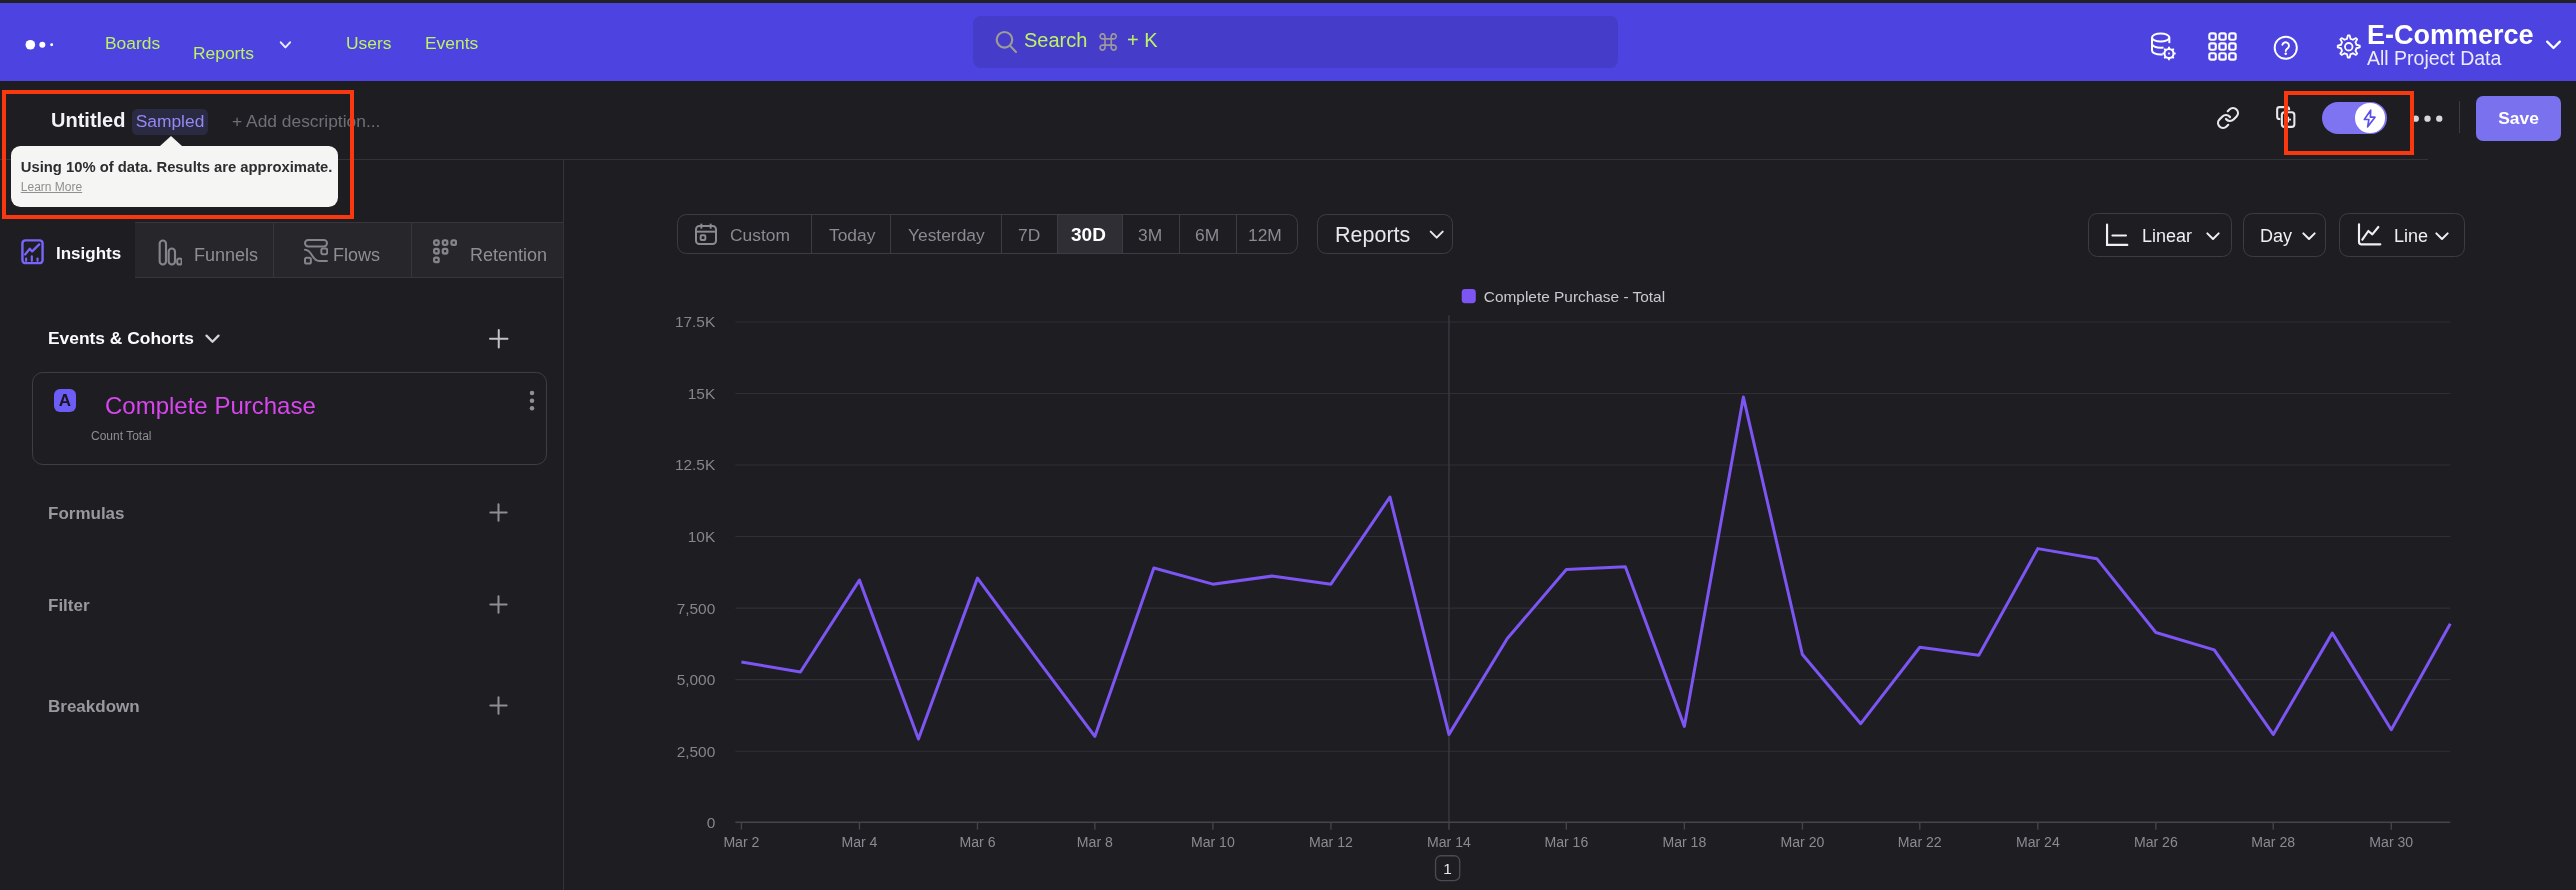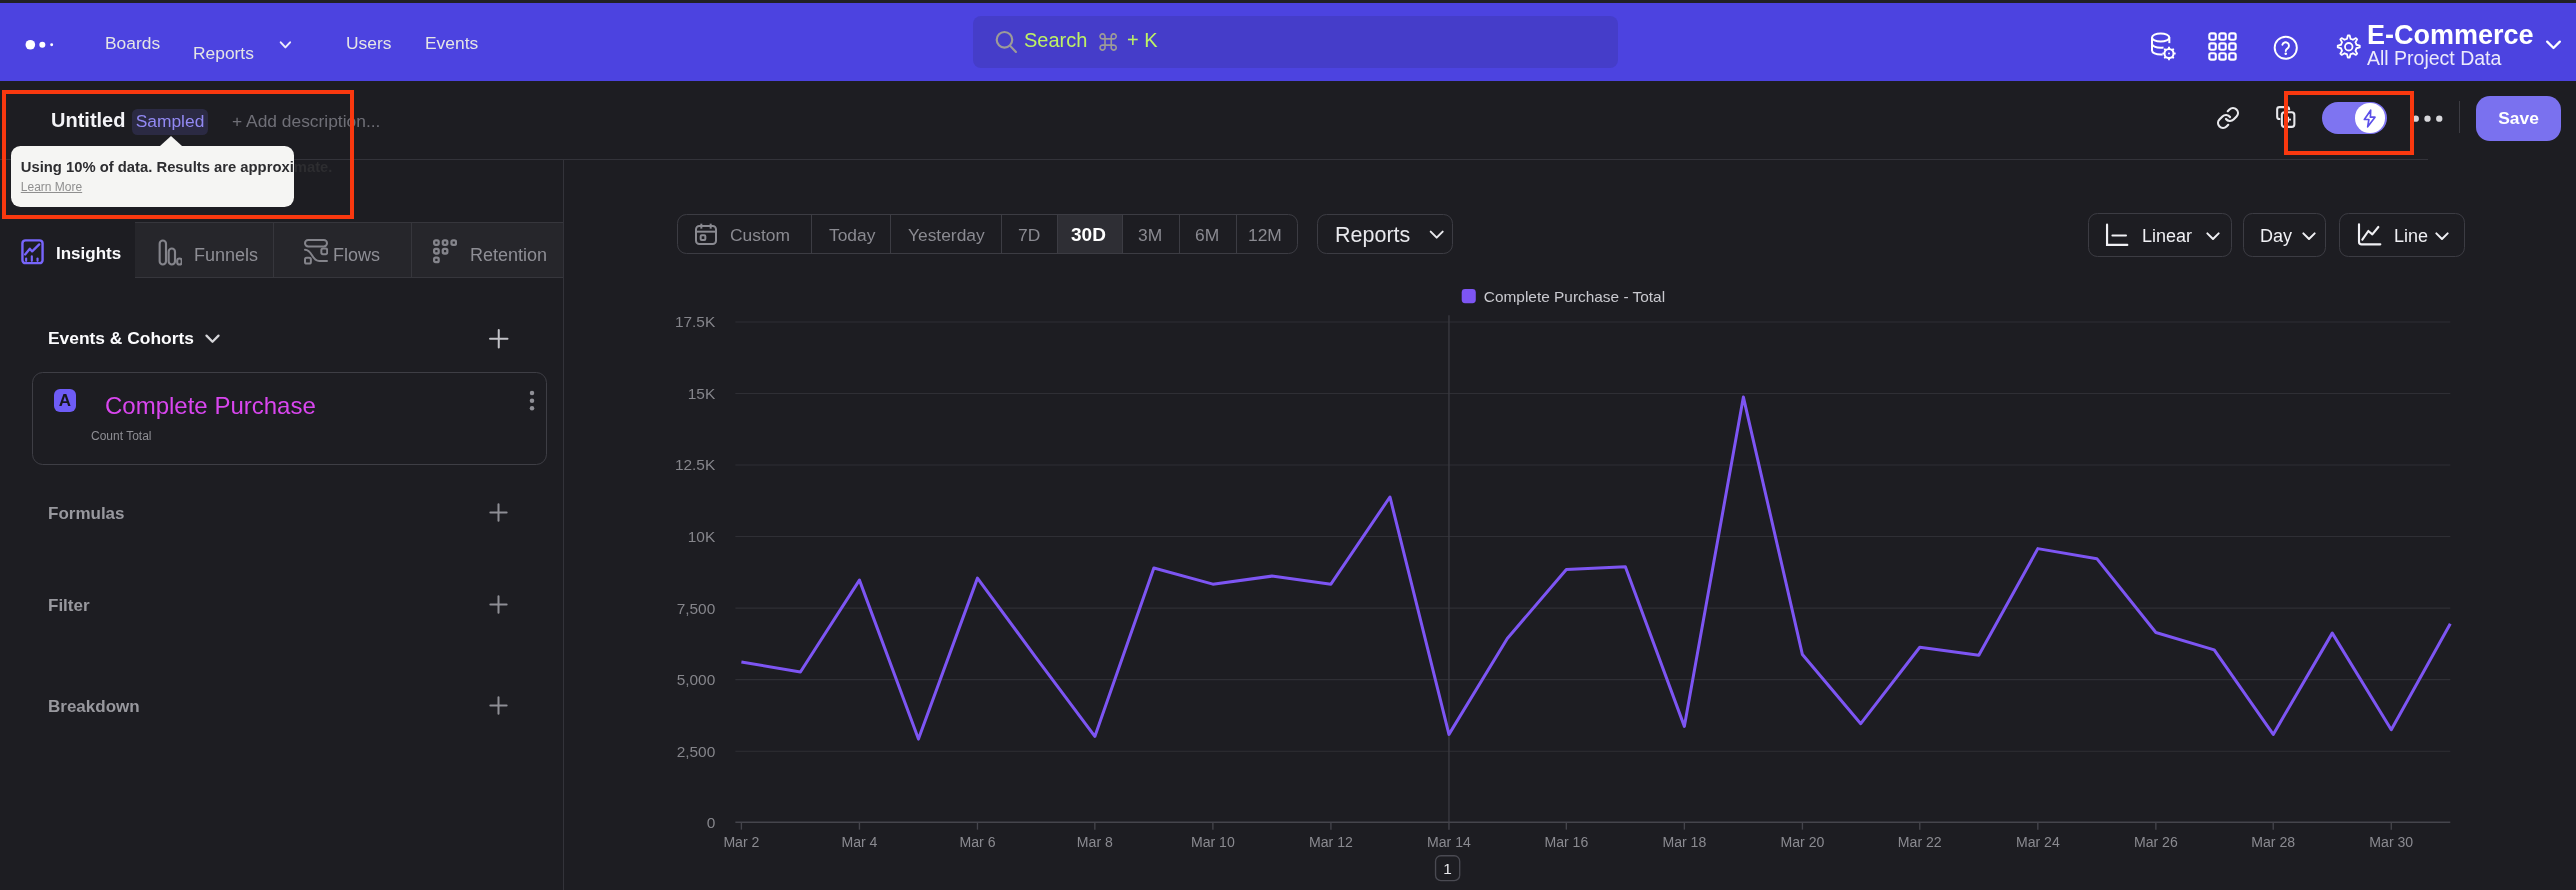--- a/index.html
+++ b/index.html
@@ -4,30 +4,30 @@
 <style>
 * { margin:0; padding:0; box-sizing:border-box; }
 html,body { width:2576px; height:890px; }
 body { position:relative; background:#1d1d22; font-family:"Liberation Sans", sans-serif; overflow:hidden; }
 .abs { position:absolute; }
 .txt { white-space:nowrap; }
 svg { display:block; }
 
 #topstrip { left:0; top:0; width:2576px; height:2.7px; background:#212124; }
 #nav { left:0; top:2.7px; width:2576px; height:78px; background:#4c43e0; }
-.navlink { position:absolute; color:#e5e5e5; font-size:17.4px; font-weight:500; white-space:nowrap; }
+.navlink { position:absolute; color:#bef264; font-size:17.4px; font-weight:500; white-space:nowrap; }
 #search { position:absolute; left:973px; top:13.4px; width:645px; height:52px; background:#453dc9; border-radius:8px; }
 #search span { color:#bef264; font-size:20px; }
 
 #hdr { left:0; top:81px; width:2428px; height:79px; background:#1d1d22; border-bottom:1.3px solid #33333a;padding-left:28px; }
 #sampled { position:absolute; left:132px; top:28px; width:76px; height:25.5px; background:#2b2a43; border-radius:5.4px; color:#9289f3; font-size:17.4px; text-align:center; line-height:25.5px; }
-#savebtn { position:absolute; left:2476px; top:15.4px; width:85px; height:45px; background:#7a71ef; border-radius:14px; color:#ffffff; font-size:17.4px; font-weight:600; text-align:center; line-height:44px; }
+#savebtn { position:absolute; left:2476px; top:15.4px; width:85px; height:45px; background:#7a71ef; border-radius:7px; color:#ffffff; font-size:17.4px; font-weight:600; text-align:center; line-height:44px; }
 .redbox { position:absolute; border:4px solid #f9380f; z-index:40; }
 
-#tooltip { left:11.4px; top:146px; width:283px; height:61px; background:#f5f5f3; border-radius:9.4px; z-index:30; }
+#tooltip { left:11.4px; top:146px; width:327px; height:61px; background:#f5f5f3; border-radius:9.4px; z-index:30; }
 #tooltip .t1 { position:absolute; left:9.4px; top:13.4px; font-size:14.8px; font-weight:700; color:#2d2d30; white-space:nowrap; }
 #tooltip .t2 { position:absolute; left:9.4px; top:34px; font-size:12px; color:#8f8f8f; text-decoration:underline; white-space:nowrap; }
 #caret { left:160px; top:136px; width:0; height:0; border-left:11.4px solid transparent; border-right:11.4px solid transparent; border-bottom:10.7px solid #f5f5f3; z-index:30; }
 
 #lpanel { left:0; top:160px; width:564px; height:730px; border-right:1.3px solid #33333a; }
 .tab { position:absolute; top:62px; height:56px; background:#26262b; border-top:1.3px solid #36363c; border-bottom:1.3px solid #36363c; }
 .tabtxt { position:absolute; top:85px; color:#8e8e95; font-size:18px; white-space:nowrap; }
 .seclbl { position:absolute; left:48px; color:#98989e; font-size:17px; font-weight:600; white-space:nowrap; }
 #evcard { position:absolute; left:32px; top:212px; width:515px; height:93px; border:1.3px solid #3e3e45; border-radius:10.7px; }
 #abadge { position:absolute; left:21px; top:16px; width:22px; height:23px; background:#6e5cf6; border-radius:6px; color:#17171c; font-size:17px; font-weight:700; text-align:center; line-height:23px; }

